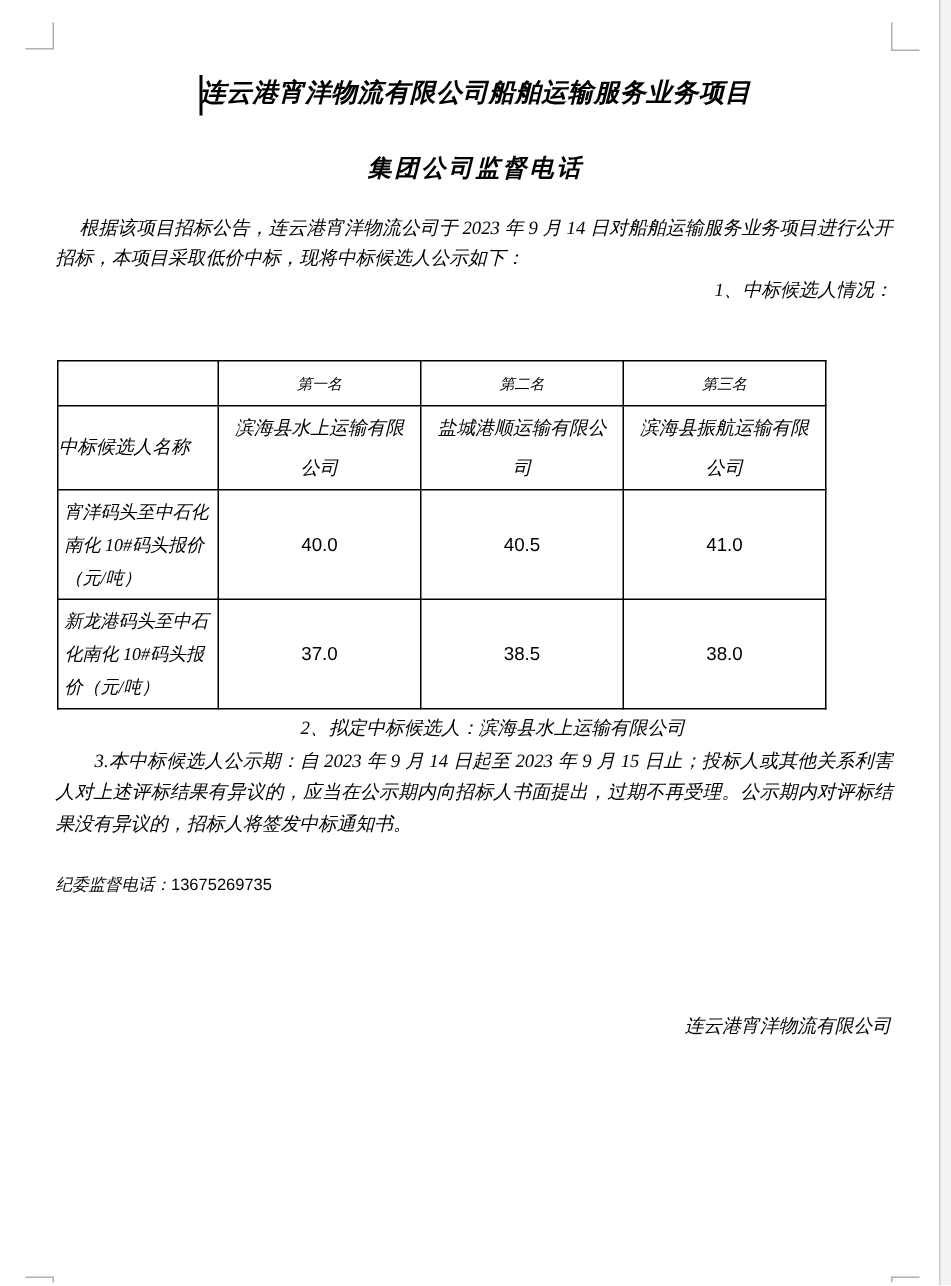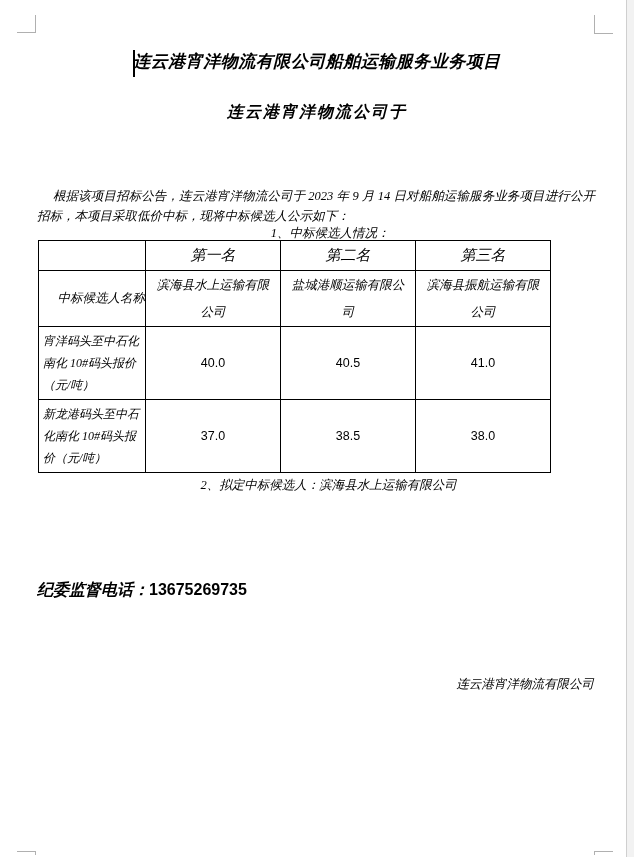--- a/index.html
+++ b/index.html
@@ -61,22 +61,22 @@
     letter-spacing: 2px;
   }
   .body-text {
     position: absolute;
     left: 37px;
     width: 558px;
     font-size: 12.5px;
     line-height: 20px;
     text-align: justify;
   }
-  .intro { top: 143px; text-indent: 16px; line-height: 19.5px; margin-top: 44px; }
-  .item1 { top: 183px; padding-left: 28px; text-align: center; margin-top: 40px; }
+  .intro { top: 143px; text-indent: 16px; line-height: 19.5px; }
+  .item1 { top: 183px; padding-left: 28px; text-align: right; }
   .item2 { top: 475px; padding-left: 25px; text-align: center; }
   .item3 { top: 497px; text-indent: 26px; line-height: 21px; }
 
   table.bid-table {
     position: absolute;
     left: 38px; top: 240px;
     border-collapse: collapse;
     table-layout: fixed;
     width: 513px;
   }
@@ -86,41 +86,41 @@
     text-align: center;
     vertical-align: middle;
     overflow: hidden;
   }
   .bid-table .col-label { width: 107px; }
   .bid-table .col-v { width: 135px; }
   .bid-table tr.r-head   { height: 30px; }
   .bid-table tr.r-names  { height: 56px; }
   .bid-table tr.r-price1 { height: 67px; margin-top: 32px; }
   .bid-table tr.r-price2 { height: 70px; }
-  .bid-table td.head-cell { font-size: 15px; }
+  .bid-table td.head-cell { font-size: 10px; }
   .bid-table td.company { line-height: 27px; padding: 0 8px; }
   .bid-table td.row-label {
     text-align: left;
     vertical-align: top;
     padding: 3px 4px;
     font-size: 12px;
     line-height: 22px;
   }
-  .bid-table td.name-label { text-align: right; font-size: 12.5px; }
+  .bid-table td.name-label { text-align: left; font-size: 12.5px; }
   .bid-table td.num {
     font-family: "Liberation Sans", "DejaVu Sans", sans-serif;
     font-style: normal;
     font-size: 12.5px;
   }
 
   .phone-line {
     position: absolute;
     left: 37px;
-    font-size: 16px;
-    font-weight: bold;
+    font-size: 11px;
+    font-weight: normal;
     line-height: 20px;
     white-space: nowrap;
   }
   .phone1 { top: 580px; }
   .phone2 { top: 600px; }
   .phone-num {
     font-family: "Liberation Sans", "DejaVu Sans", sans-serif;
     font-style: normal;
   }
 
@@ -138,21 +138,21 @@
 <div class="page">
 
   <div class="crop crop-tl"></div>
   <div class="crop crop-tr"></div>
   <div class="crop crop-bl"></div>
   <div class="crop crop-br"></div>
 
   <div class="text-cursor"></div>
 
   <div class="title kai">连云港宵洋物流有限公司船舶运输服务业务项目</div>
-  <div class="subtitle kai">连云港宵洋物流公司于</div>
+  <div class="subtitle kai">集团公司监督电话</div>
 
   <p class="body-text intro kai">根据该项目招标公告，连云港宵洋物流公司于 2023 年 9 月 14 日对船舶运输服务业务项目进行公开招标，本项目采取低价中标，现将中标候选人公示如下：</p>
   <p class="body-text item1 kai">1、中标候选人情况：</p>
 
   <table class="bid-table">
     <tbody>
         <tr class="r-head">
       <td class="col-label head-cell kai"></td>
       <td class="col-v head-cell kai">第一名</td>
       <td class="col-v head-cell kai">第二名</td>
@@ -173,20 +173,21 @@
     <tr class="r-price2">
       <td class="row-label kai">新龙港码头至中石化南化 10#码头报价（元/吨）</td>
       <td class="num">37.0</td>
       <td class="num">38.5</td>
       <td class="num">38.0</td>
     </tr>
   </tbody>
     </table>
 
   <p class="body-text item2 kai">2、拟定中标候选人：滨海县水上运输有限公司</p>
+  <p class="body-text item3 kai">3.本中标候选人公示期：自 2023 年 9 月 14 日起至 2023 年 9 月 15 日止；投标人或其他关系利害人对上述评标结果有异议的，应当在公示期内向招标人书面提出，过期不再受理。公示期内对评标结果没有异议的，招标人将签发中标通知书。</p>
 
   <div class="phone-line phone1"><span class="kai">纪委监督电话：</span><span class="phone-num">13675269735</span></div>
 
   <div class="signature">
     <div class="kai">连云港宵洋物流有限公司</div>
   </div>
 
   <div class="edge-strip"></div>
 </div>
 

